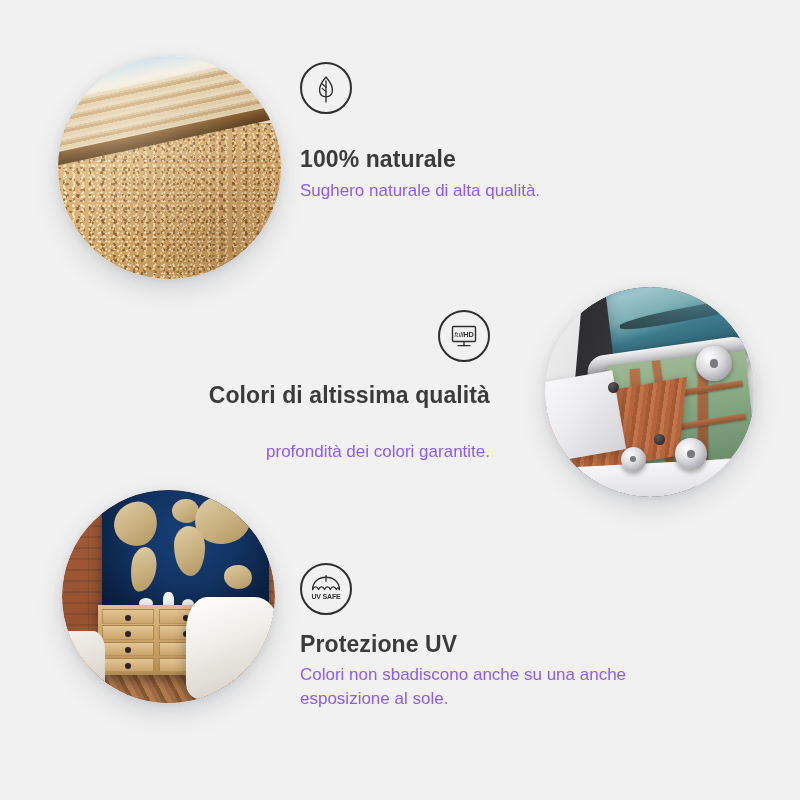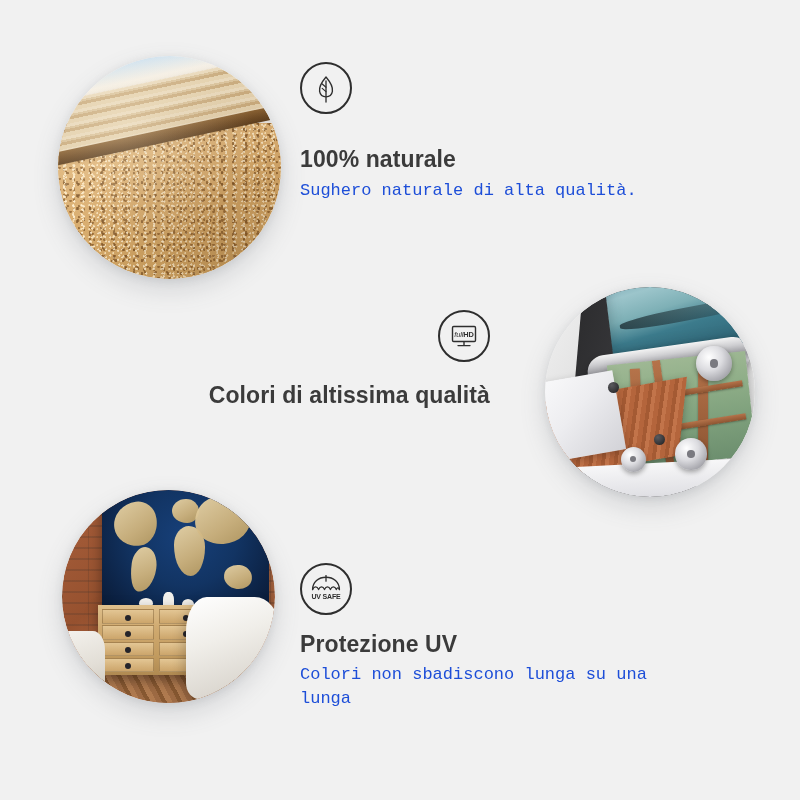--- a/index.html
+++ b/index.html
@@ -371,24 +371,23 @@
     font-size: 23px;
     font-weight: bold;
     color: #3b3b3b;
     letter-spacing: 0.1px;
     white-space: nowrap;
     margin: 0;
   }
   .feature-desc {
     font-size: 17px;
     font-weight: normal;
-    color: #1d4ed8;
+    color: #8b5cf6;
     line-height: 1.42;
     margin: 0;
-    font-family: Liberation Mono, monospace;
   }
 
   
   #feature-natural { left: 300px; top: 62px; width: 420px; }
   #feature-natural .icon-circle { left: 0; top: 0; }
   #feature-natural .feature-title { position: absolute; left: 0; top: 84px; }
   #feature-natural .feature-desc  { position: absolute; left: 0; top: 117px; white-space: nowrap; }
 
   
   #feature-print { left: 128px; top: 310px; width: 362px; text-align: right; }
@@ -513,29 +512,29 @@
       <svg width="36" height="36" viewBox="0 0 36 36" aria-hidden="true">
         <rect x="6.5" y="8.5" width="23" height="15" rx="1.2" fill="none" stroke="#2e2e2e" stroke-width="1.4"></rect>
         <line x1="18" y1="23.5" x2="18" y2="27.4" stroke="#2e2e2e" stroke-width="1.4"></line>
         <line x1="12" y1="27.6" x2="24" y2="27.6" stroke="#2e2e2e" stroke-width="1.4" stroke-linecap="round"></line>
         <text class="icon-fullhd-text" x="18" y="18.6" text-anchor="middle">
           <tspan class="icon-fullhd-italic">full</tspan><tspan class="icon-fullhd-bold">HD</tspan>
         </text>
       </svg>
     </div>
     <h2 class="feature-title">Colori di altissima qualità</h2>
-    <p class="feature-desc"><br></p>
+    <p class="feature-desc"><br><span>profondità dei colori garantite.</span></p>
   </div>
 
   <div class="feature" id="feature-uv">
     <div class="icon-circle">
       <svg width="38" height="38" viewBox="0 0 38 38" aria-hidden="true">
         <line x1="19" y1="5.6" x2="19" y2="11.2" stroke="#2e2e2e" stroke-width="1.3" stroke-linecap="round"></line>
         <path d="M5.6 19.6 C 5.6 11.8, 11.6 7.2, 19 7.2 C 26.4 7.2, 32.4 11.8, 32.4 19.6" fill="none" stroke="#2e2e2e" stroke-width="1.4" stroke-linecap="round"></path>
         <path d="M5.6 19.6 C 7.2 16.0, 10.1 16.0, 11.6 19.6 C 13.1 16.0, 16.0 16.0, 17.5 19.6 C 19.0 16.0, 21.9 16.0, 23.4 19.6 C 24.9 16.0, 27.8 16.0, 29.3 19.6 C 30.2 17.6, 31.4 17.0, 32.4 19.6" fill="none" stroke="#2e2e2e" stroke-width="1.25" stroke-linejoin="round" stroke-linecap="round"></path>
         <text class="icon-uv-text" x="19" y="28.6" text-anchor="middle">UV SAFE</text>
       </svg>
     </div>
     <h2 class="feature-title">Protezione UV</h2>
-    <p class="feature-desc"><span>Colori non sbadiscono lunga su una lunga</span><br></p>
+    <p class="feature-desc"><span>Colori non sbadiscono anche su una anche</span><br><span>esposizione al sole.</span></p>
   </div>
 
 </div>
 
 </body></html>

